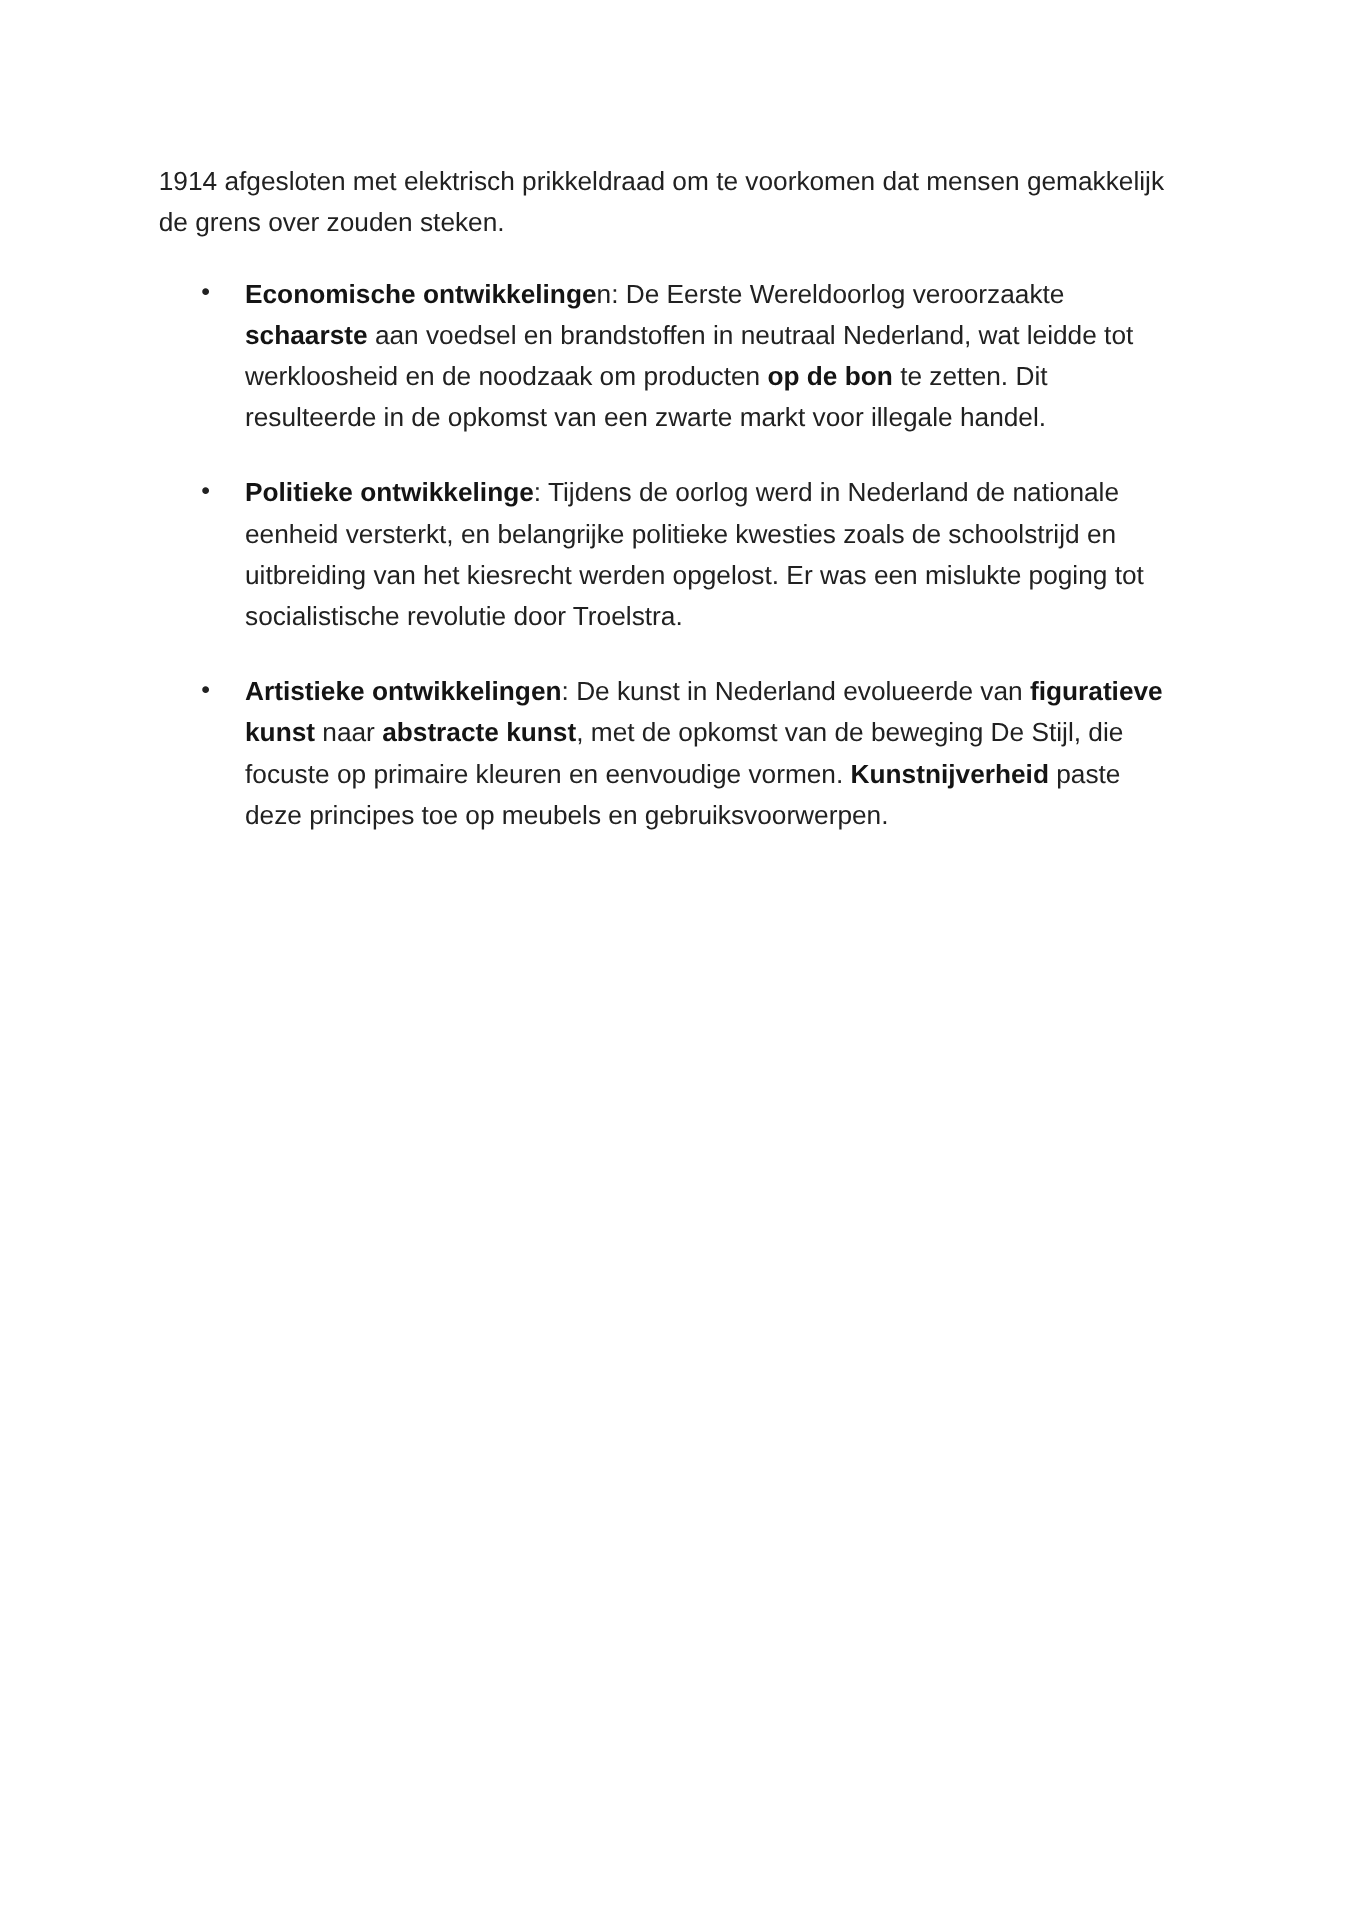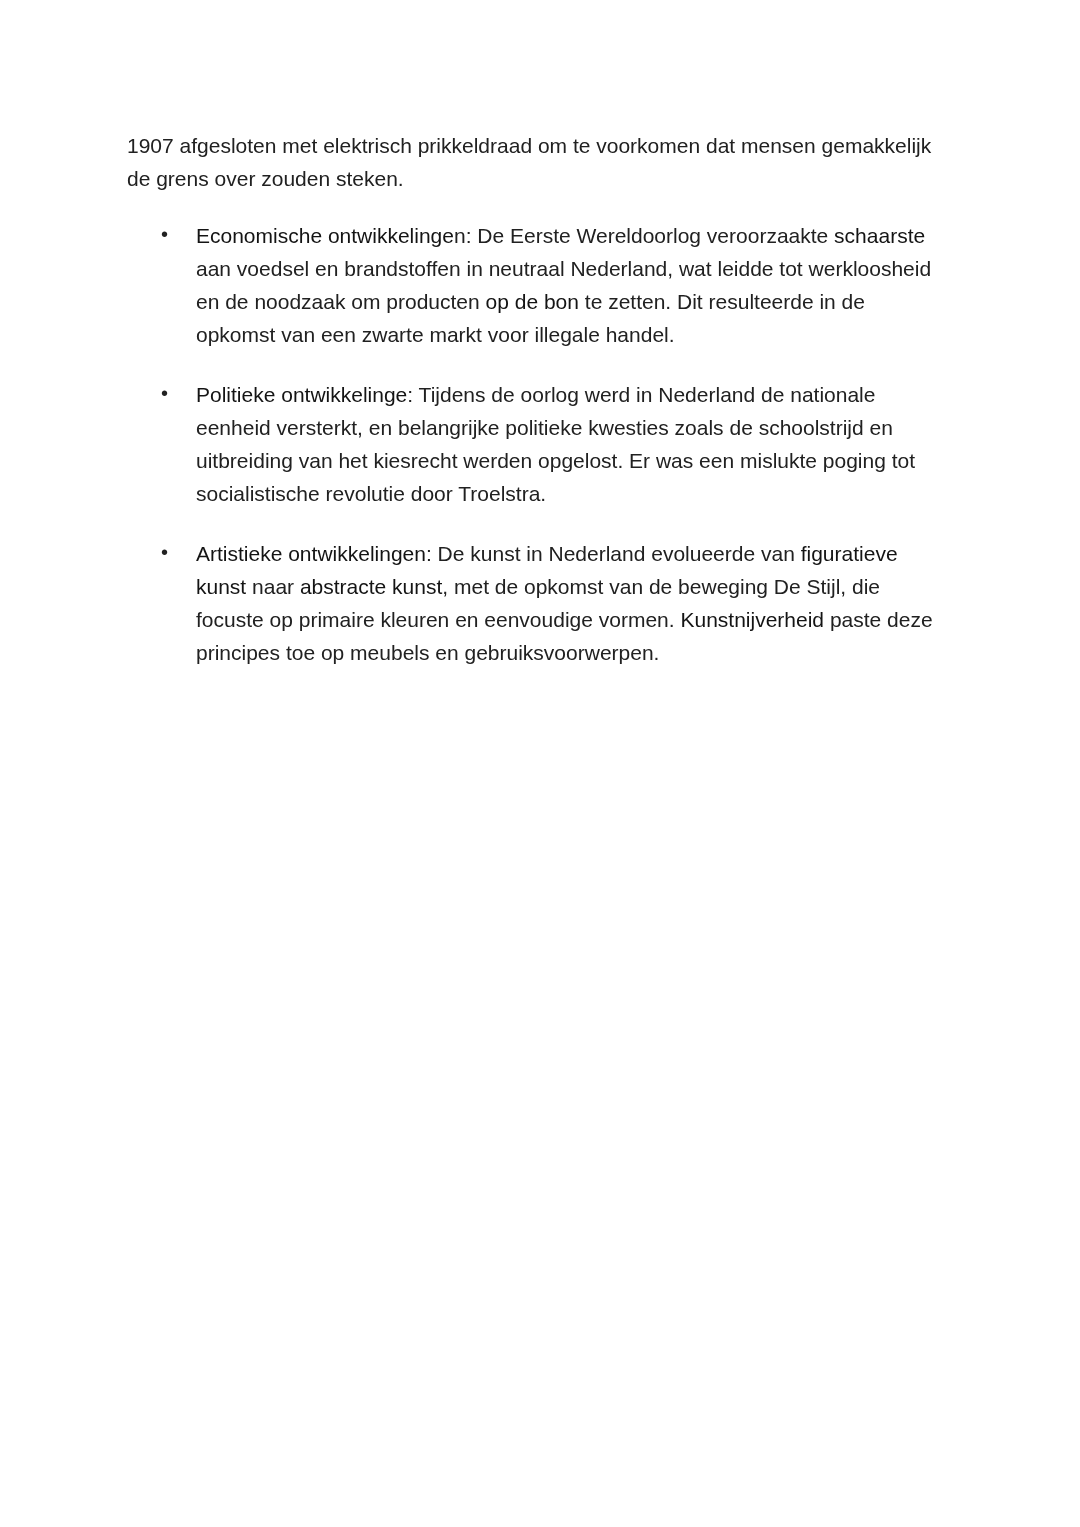--- a/index.html
+++ b/index.html
@@ -40,29 +40,29 @@
     .bullet-marker {
       position: absolute;
       left: 34px;
       top: -1px;
       font-size: 20px;
       line-height: 33px;
       color: #212121;
       user-select: none;
     }
     .bold {
-      font-weight: 400;
+      font-weight: 700;
       color: #141414;
     }
   </style>
 </head>
 <body>
 
 <div class="page">
-  <p class="intro">1907 afgesloten met elektrisch prikkeldraad om te voorkomen dat mensen gemakkelijk de grens over zouden steken.</p>
+  <p class="intro">1914 afgesloten met elektrisch prikkeldraad om te voorkomen dat mensen gemakkelijk de grens over zouden steken.</p>
 
   <ul class="bullet-list">
     <li class="bullet-item">
       <span class="bullet-marker">•</span>
       <span><span class="bold">Economische ontwikkelinge</span><span>n: De Eerste Wereldoorlog veroorzaakte </span><span class="bold">schaarste</span><span> aan voedsel en brandstoffen in neutraal Nederland, wat leidde tot werkloosheid en de noodzaak om producten </span><span class="bold">op de bon</span><span> te zetten. Dit resulteerde in de opkomst van een zwarte markt voor illegale handel.</span></span>
     </li>
 
     <li class="bullet-item">
       <span class="bullet-marker">•</span>
       <span><span class="bold">Politieke ontwikkelinge</span><span>: Tijdens de oorlog werd in Nederland de nationale eenheid versterkt, en belangrijke politieke kwesties zoals de schoolstrijd en uitbreiding van het kiesrecht werden opgelost. Er was een mislukte poging tot socialistische revolutie door Troelstra.</span></span>

